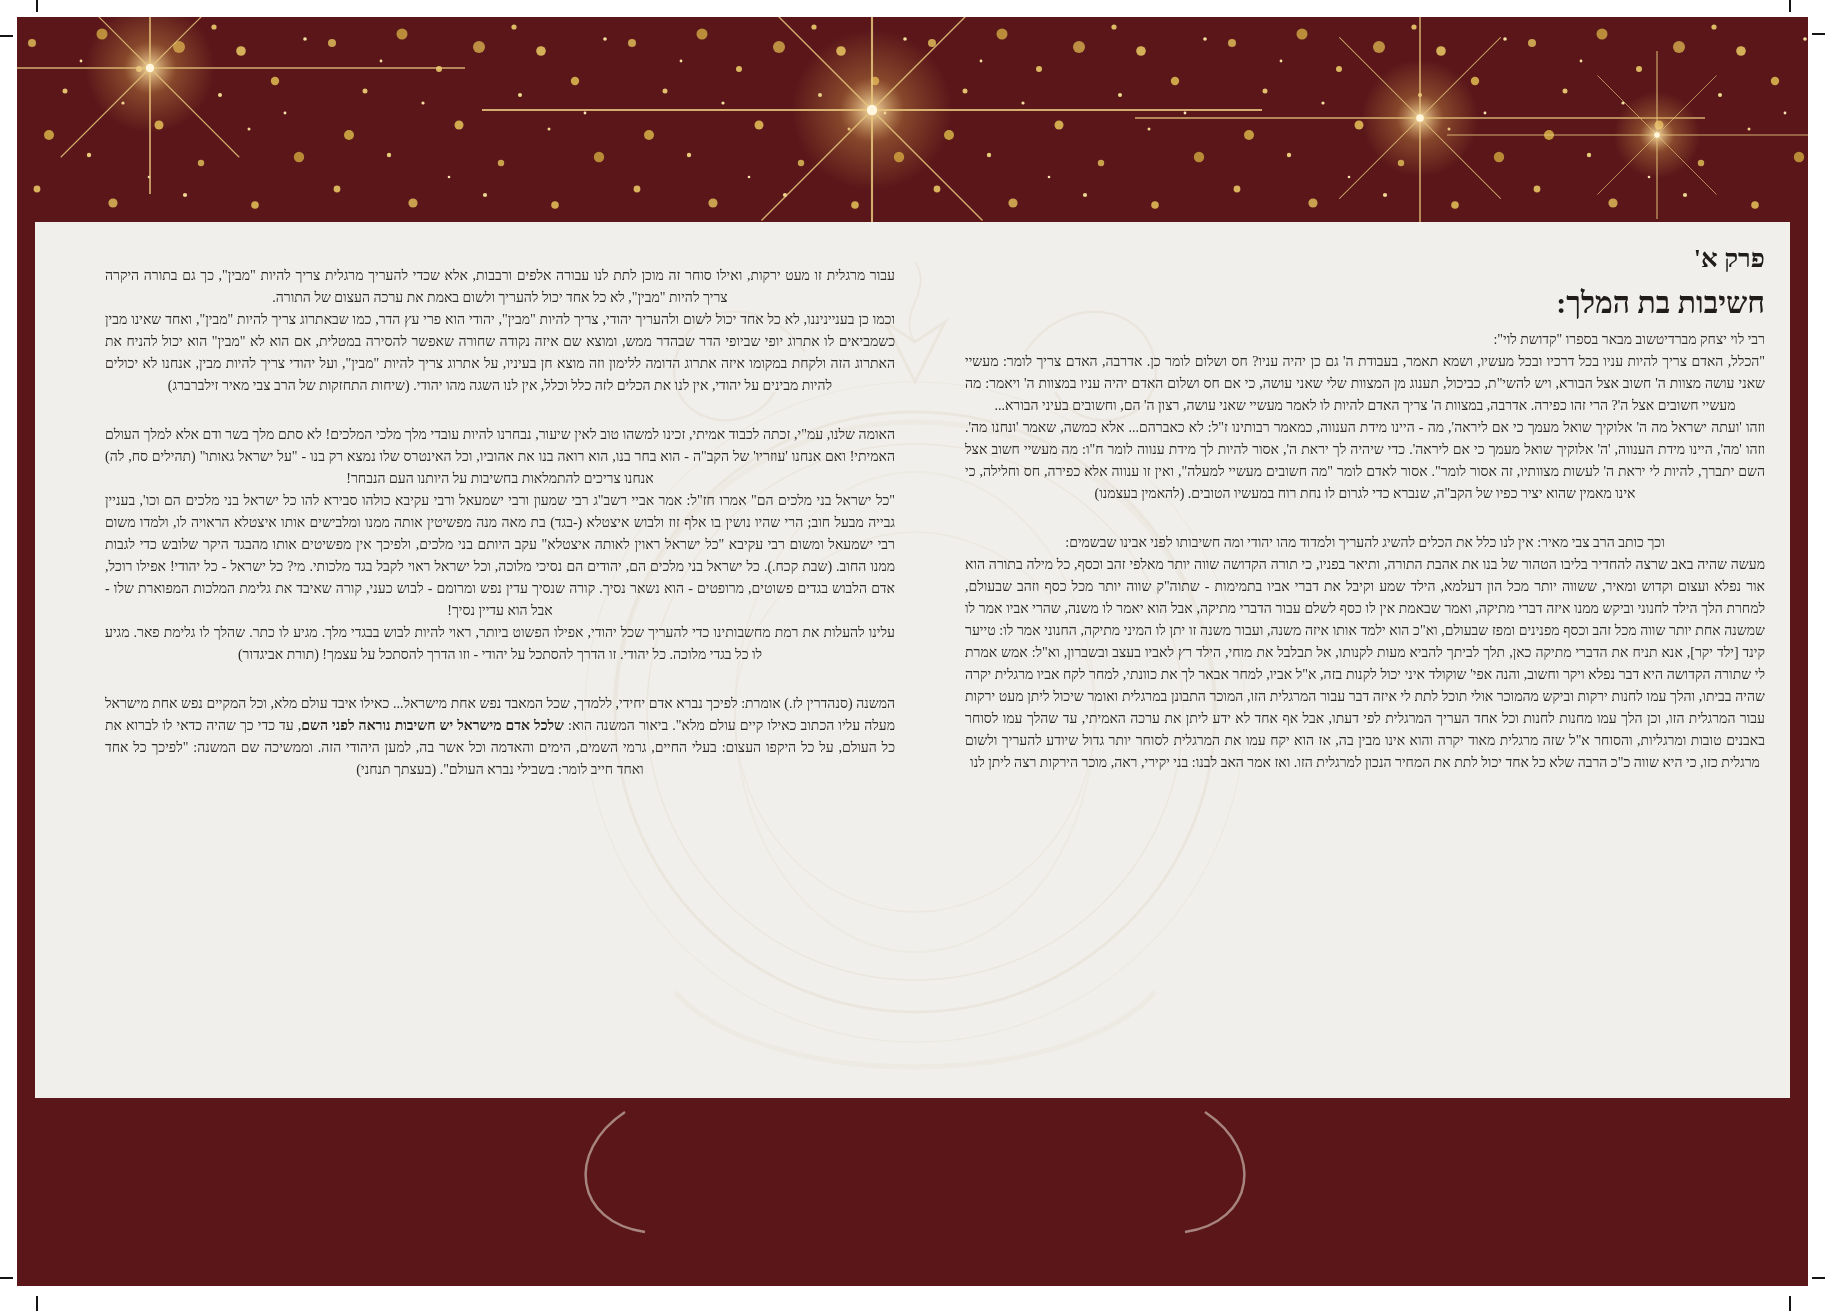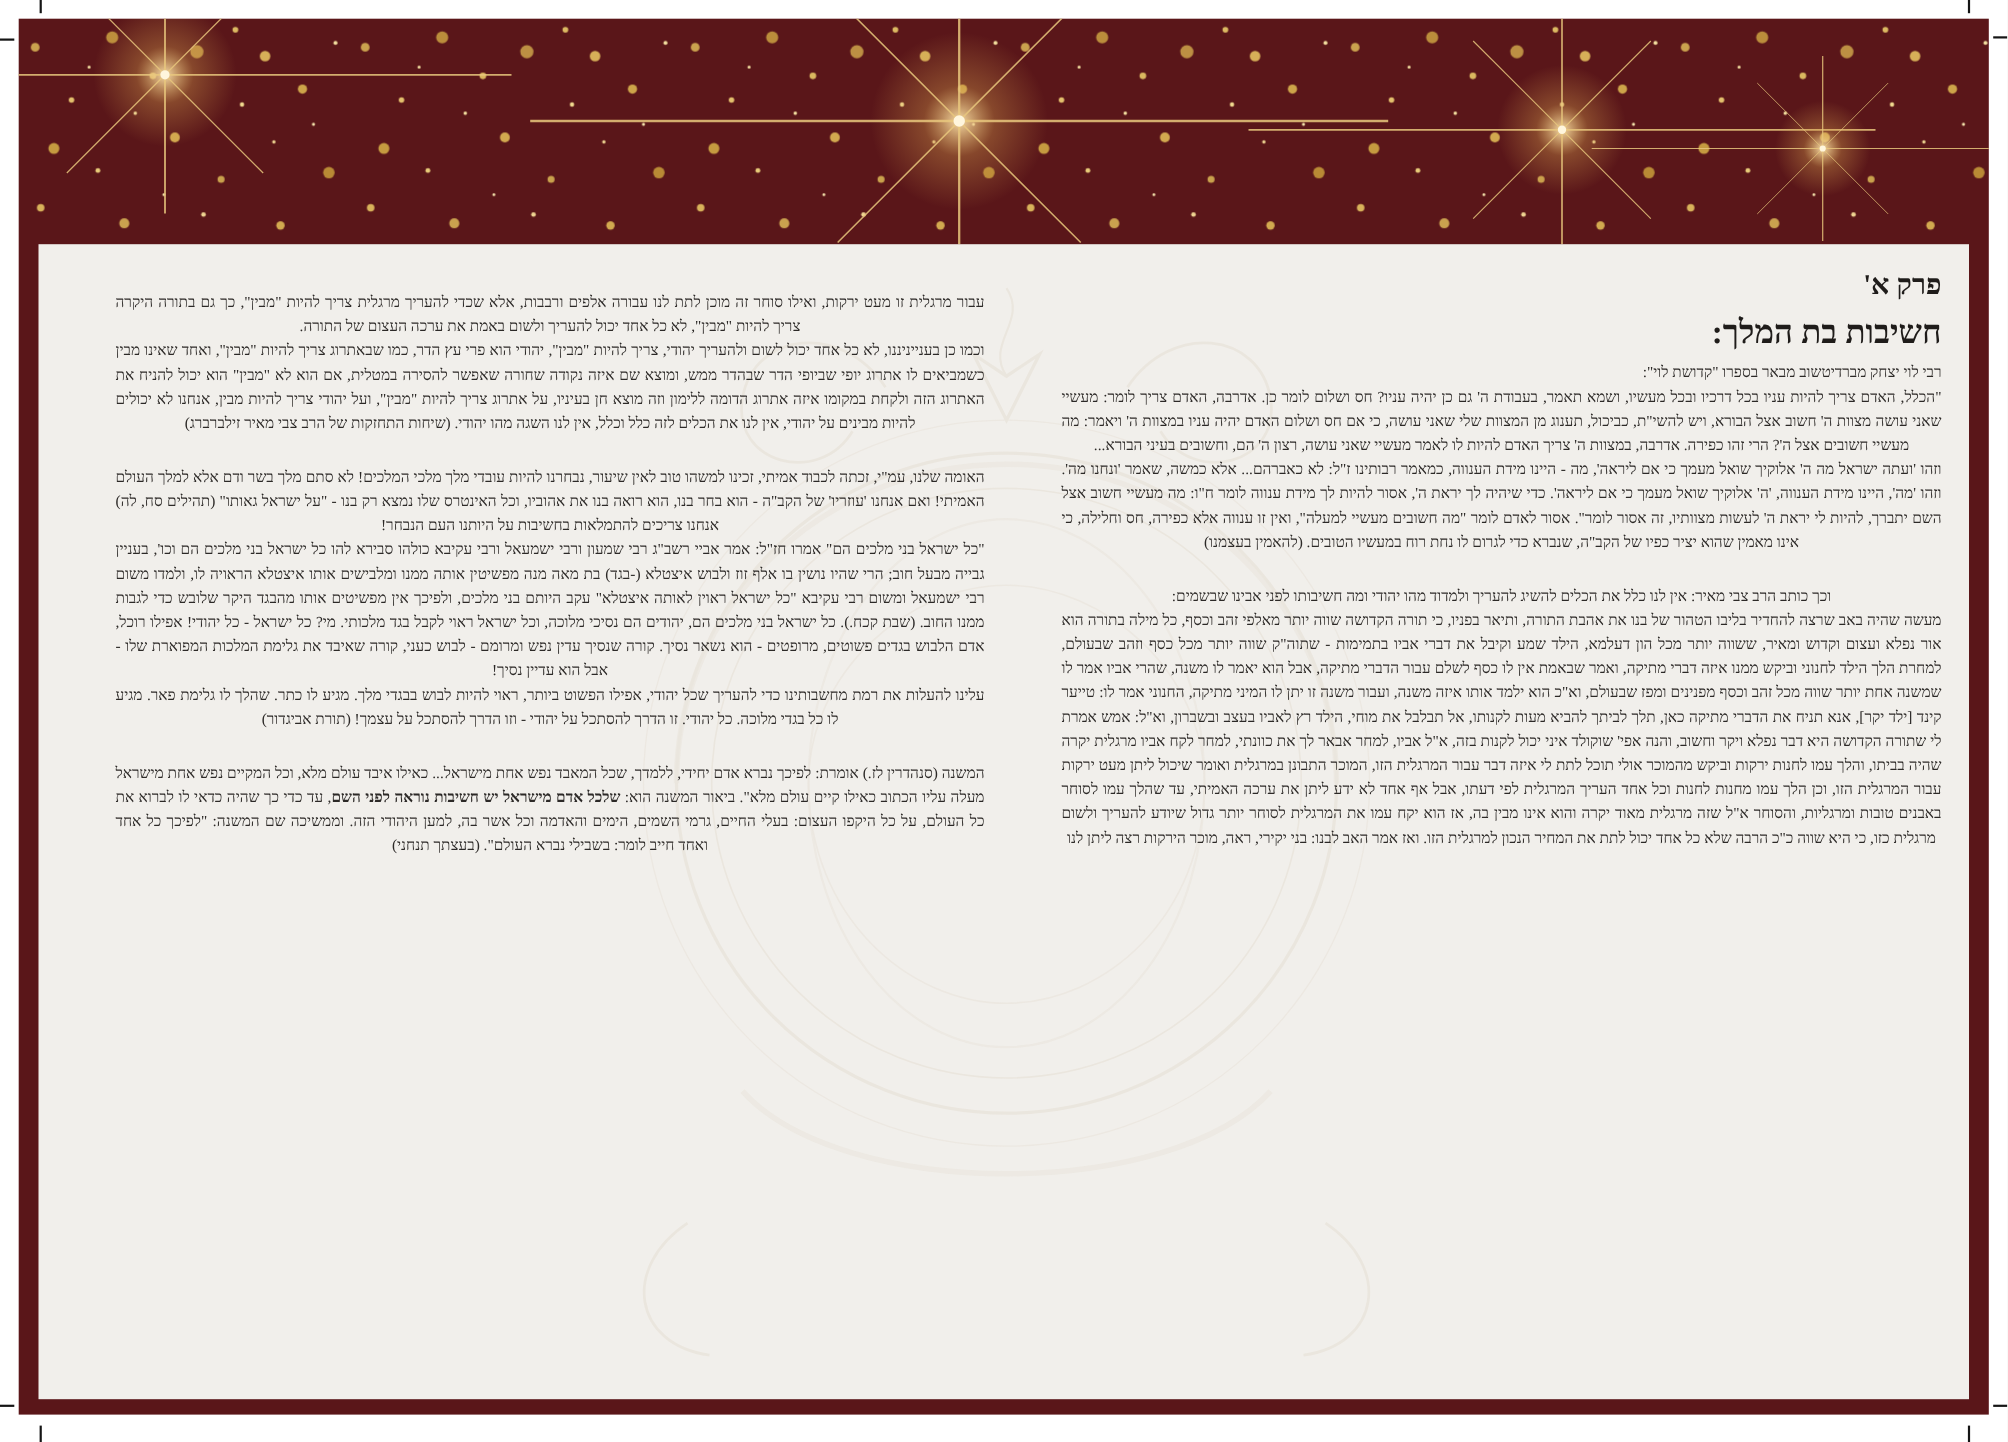--- a/index.html
+++ b/index.html
@@ -2,21 +2,21 @@
 <html lang="he"><head>
 <meta charset="utf-8">
 <style>
   html,body{margin:0;padding:0;}
   .canvas{position:relative;width:1825px;height:1311px;background:#ffffff;overflow:hidden;
           font-family:"Liberation Serif","DejaVu Serif","DejaVu Sans",sans-serif;}
   
   .bleed{position:absolute;left:17px;top:17px;width:1791px;height:1269px;background:#5a1619;}
   .sparkle-band{position:absolute;left:0;top:0;width:1791px;height:205px;display:block;}
   
-  .paper{position:absolute;left:18px;top:205px;width:1755px;height:1050px;background:#f1efeb;}
+  .paper{position:absolute;left:18px;top:205px;width:1755px;height:876px;background:#f1efeb;}
   .watermark{position:absolute;left:470px;top:10px;width:820px;height:1030px;opacity:.55;}
   
   .col{position:absolute;direction:rtl;color:#2c2927;}
   .col-right{left:930px;top:21px;width:800px;}
   .col-left{left:70px;top:43px;width:790px;}
   .col h1{margin:0 0 14px 0;font-size:26px;line-height:32px;font-weight:bold;color:#1f1c1a;}
   .col h2{margin:0 0 12px 0;font-size:30px;line-height:28px;font-weight:bold;color:#1f1c1a;}
   .col p{margin:0;font-size:14px;line-height:22px;text-align:justify;
          text-align-last:center;-moz-text-align-last:center;}
   .col p.single{text-align-last:right;-moz-text-align-last:right;}

